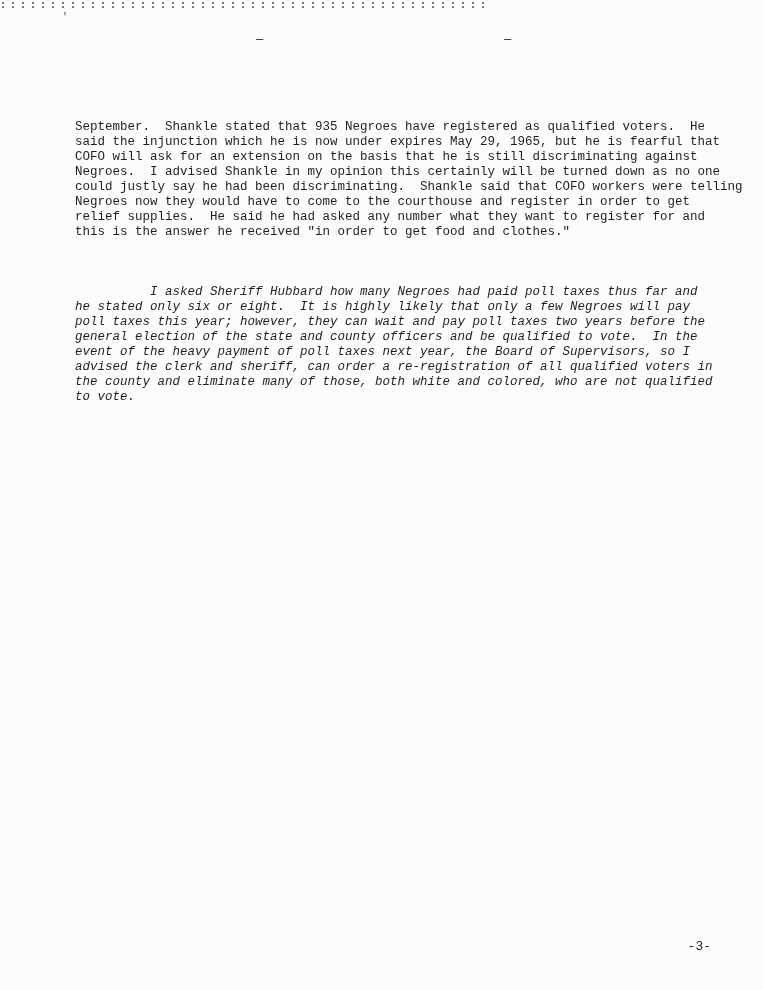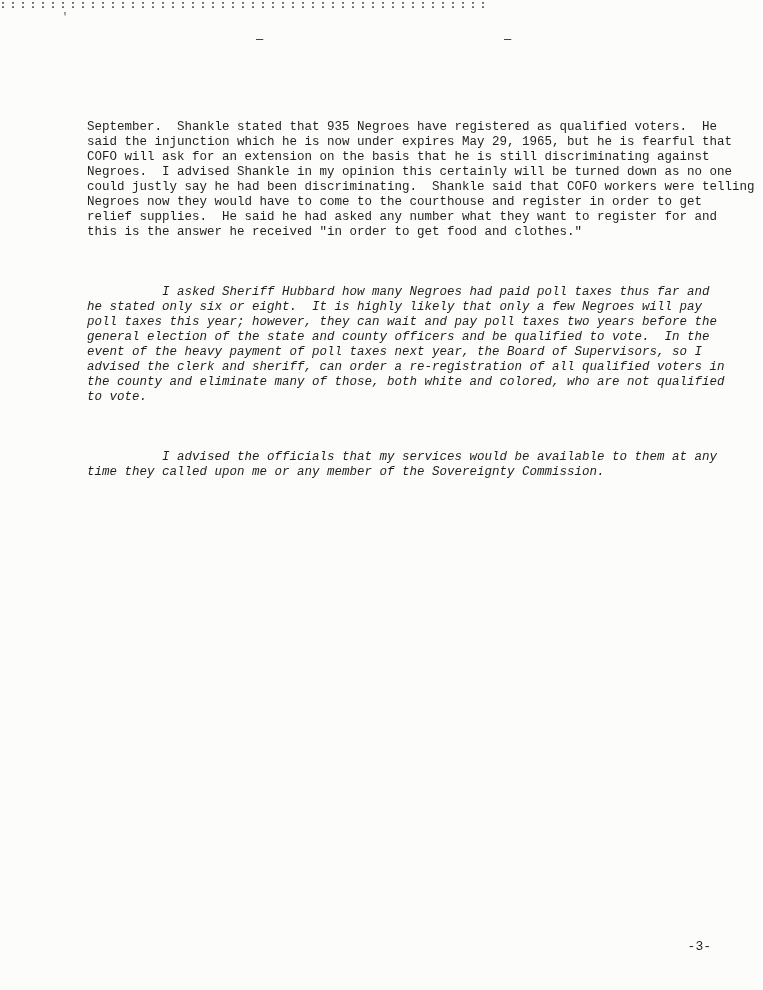--- a/index.html
+++ b/index.html
@@ -51,21 +51,21 @@
   .body-text {
     position: absolute;
     top: 90px;
     left: 75px;
     width: 682px;
     font-size: 12.5px;
     line-height: 15px;
     white-space: pre-wrap;
   }
   .para {
-    margin: 0 0 15px 12px;
+    margin: 0 0 15px 0;
   }
   .para.indent {
     text-indent: 75px;
     font-style: italic;
   }
   .page-number {
     position: absolute;
     right: 52px;
     bottom: 36px;
     font-size: 13px;
@@ -95,19 +95,17 @@
 relief supplies.  He said he had asked any number what they want to register for and
 this is the answer he received "in order to get food and clothes."</p>
     <p class="para indent">I asked Sheriff Hubbard how many Negroes had paid poll taxes thus far and
 he stated only six or eight.  It is highly likely that only a few Negroes will pay
 poll taxes this year; however, they can wait and pay poll taxes two years before the
 general election of the state and county officers and be qualified to vote.  In the
 event of the heavy payment of poll taxes next year, the Board of Supervisors, so I
 advised the clerk and sheriff, can order a re-registration of all qualified voters in
 the county and eliminate many of those, both white and colored, who are not qualified
 to vote.</p>
-    <p class="para indent">I advised the officials that my services would be available to them at any
-time they called upon me or any member of the Sovereignty Commission.</p>
   </div>
 
   <div class="page-number">-3-</div>
 
 </div>
 
 </body></html>

